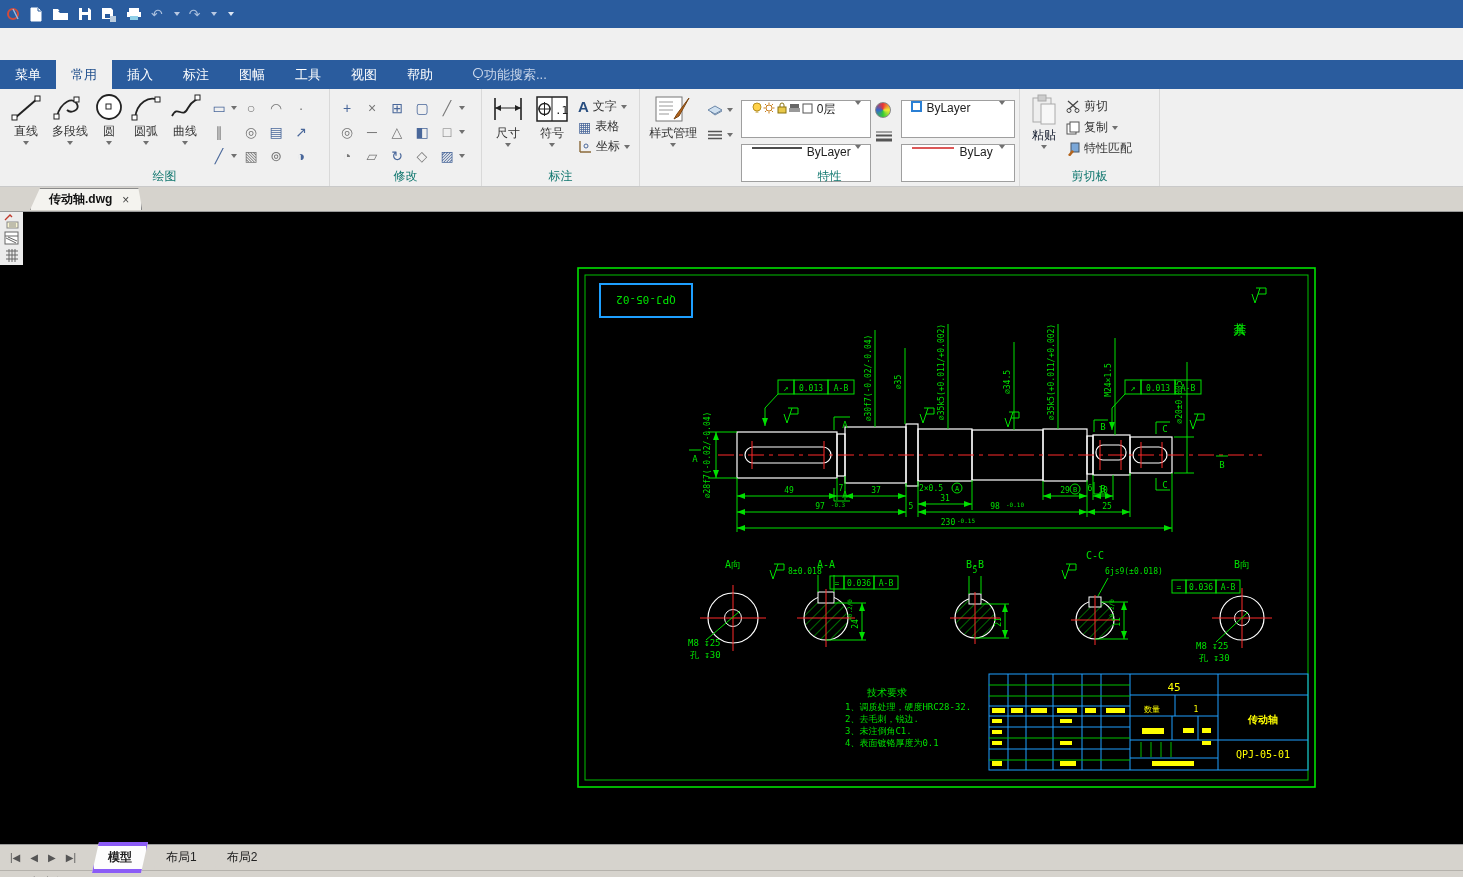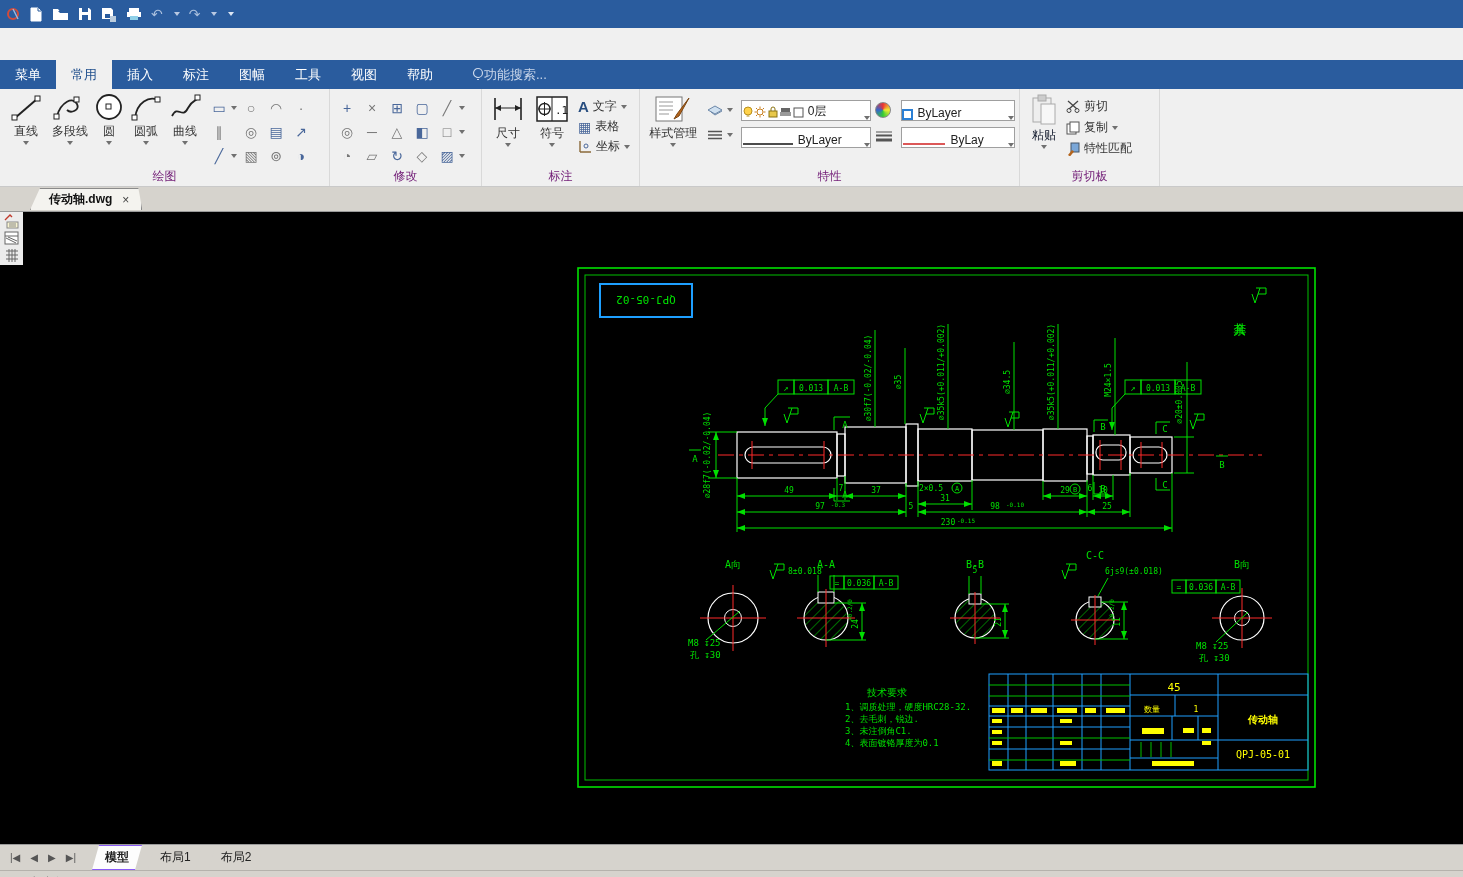--- a/index.html
+++ b/index.html
@@ -13,51 +13,51 @@
   .title-text{position:absolute;left:0;right:0;text-align:center;color:#fff;font-size:13px;}
   .caret{width:0;height:0;border-left:3px solid transparent;border-right:3px solid transparent;border-top:4px solid #b9c9e2;display:inline-block;margin-left:2px;}
   
   .menubar{height:29px;background:#2a5c9e;display:flex;align-items:stretch;color:#fff;margin-top:32px;}
   .menu-item{padding:0 15px;display:flex;align-items:center;font-size:13px;cursor:default;}
   .menu-item.active{background:#f0f0f0;color:#1f4e8c;}
   .menu-search{display:flex;align-items:center;color:#c9d6ea;margin-left:24px;font-size:13px;}
   
   .ribbon{height:98px;background:#f0f0f0;border-bottom:1px solid #c9c9c9;display:flex;}
   .rgroup{position:relative;border-right:1px solid #d9d9d9;padding:3px 4px 15px 4px;display:flex;align-items:flex-start;}
-  .rgroup-label{position:absolute;bottom:1px;left:0;right:0;text-align:center;color:#701a75;font-size:12px;}
+  .rgroup-label{position:absolute;bottom:1px;left:0;right:0;text-align:center;color:#0f766e;font-size:12px;}
   .bigbtn{display:flex;flex-direction:column;align-items:center;justify-content:flex-start;width:44px;padding-top:2px;}
   .bigbtn .blabel{font-size:12px;color:#333;margin-top:1px;white-space:nowrap;}
   .bigbtn .bcaret{margin-top:1px;}
   .dcaret{width:0;height:0;border-left:3px solid transparent;border-right:3px solid transparent;border-top:4px solid #707070;display:inline-block;}
   .smallgrid{display:grid;grid-template-rows:repeat(3,1fr);grid-auto-flow:column;gap:1px 3px;margin:4px 2px 0 4px;height:72px;}
   .sicon{width:22px;height:22px;display:flex;align-items:center;justify-content:center;font-size:14px;color:#49679a;}
   .sicon.g2{color:#777;}
   .srow{display:flex;align-items:center;gap:1px;}
   .ann-col{display:flex;flex-direction:column;justify-content:flex-start;gap:3px;margin:6px 2px 0 4px;}
   .ann-item{display:flex;align-items:center;gap:4px;font-size:12px;color:#333;}
   .props-col{display:flex;flex-direction:column;gap:6px;margin:8px 0 0 6px;}
-  .combo{display:flex;align-items:flex-end;background:#fff;border:1px solid #9f9f9f;height:21px;padding:0 0;gap:4px;font-size:12px;color:#222;}
+  .combo{display:flex;align-items:flex-start;background:#fff;border:1px solid #9f9f9f;height:38px;padding:0 9px;gap:4px;font-size:12px;color:#222;}
   .combo .cend{margin-left:auto;}
   .colorwheel{width:16px;height:16px;border-radius:50%;background:conic-gradient(#e33,#ee3,#3c3,#36c,#e33);border:1px solid #888;}
   .graybtn .blabel{color:#0f172a;}
   .clip-col{display:flex;flex-direction:column;gap:4px;margin:6px 2px 0 2px;}
   .clip-item{display:flex;align-items:center;gap:4px;font-size:12px;color:#333;}
   
   .tabbar{height:25px;background:#d6d3cd;display:flex;align-items:center;border-bottom:1px solid #9a9a9a;}
   .doctab{margin-left:30px;background:#f4f3ef;border:1px solid #8a8a8a;border-bottom:none;height:22px;display:flex;align-items:center;gap:10px;padding:0 12px;font-weight:bold;font-size:12px;color:#111;clip-path:polygon(10px 0,calc(100% - 4px) 0,100% 100%,0 100%);padding-left:18px;}
   .tabclose{font-weight:normal;color:#444;font-size:12px;}
   
   .canvas{position:relative;height:632px;background:#000;}
   .palette{position:absolute;left:0;top:0;width:23px;padding:2px 1px;background:#ececec;display:flex;flex-direction:column;gap:2px;align-items:center;z-index:3;}
   .cadsvg{position:absolute;left:0;top:0;}
   
   .sheetbar{height:26px;background:#d6d3cd;border-top:1px solid #9a9a9a;display:flex;align-items:center;font-size:12px;}
   .navarrows{display:flex;gap:10px;margin:0 14px 0 10px;color:#555;font-size:10px;}
   .sheettab{padding:3px 14px;margin-right:2px;clip-path:polygon(9px 0,calc(100% - 2px) 0,calc(100% - 9px) 100%,2px 100%);background:#d6d3cd;color:#222;}
-  .sheettab.active{background:#fdfdfd;font-weight:bold;border:1px solid #8b5cf6;}
+  .sheettab.active{background:#fdfdfd;font-weight:bold;border:4px solid #8b5cf6;}
   .cmdtitle{height:24px;background:#d6d3cd;display:flex;align-items:center;padding-left:28px;font-size:13px;color:#333;border-top:1px solid #b5b2ac;}
   .cmdbody{height:15px;background:#fff;border:1px solid #7c7c7c;margin:0 2px;font-size:12px;color:#000;padding-left:4px;line-height:14px;font-family:"Liberation Sans",sans-serif;}
   svg text{font-family:"DejaVu Sans Mono",monospace;}
 </style>
 </head>
 <body>
 
 <div class="app">
 
   <div class="titlebar">

